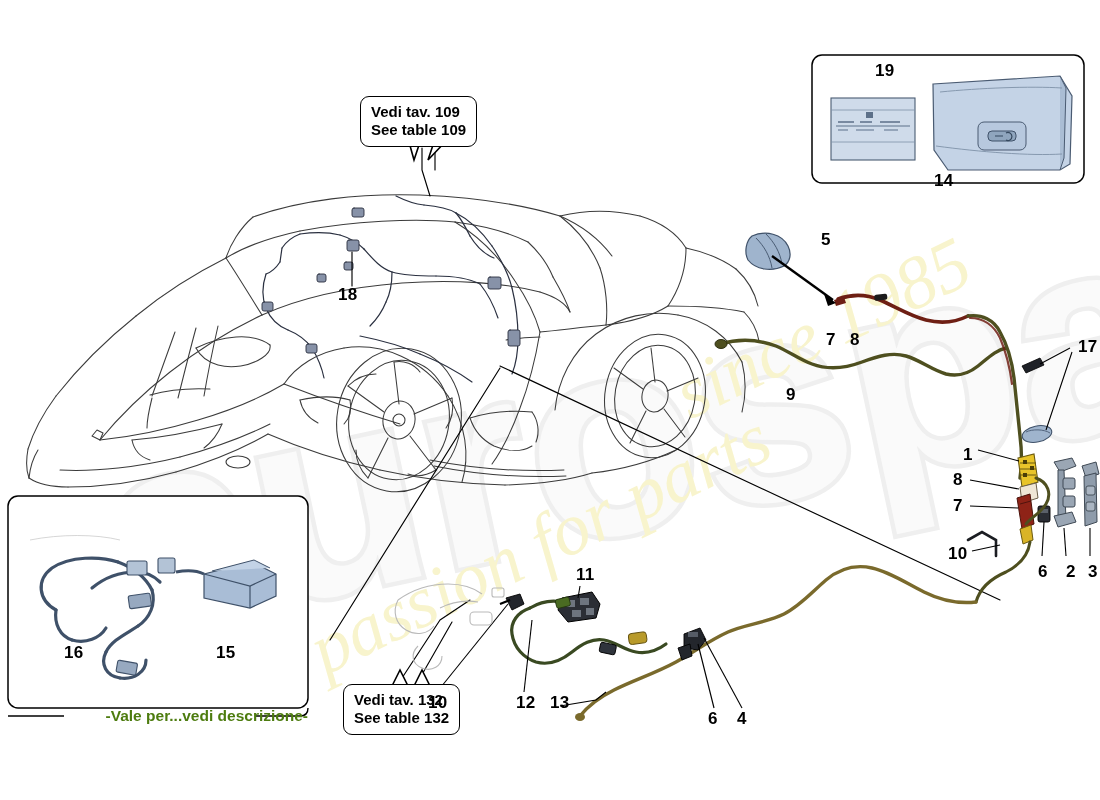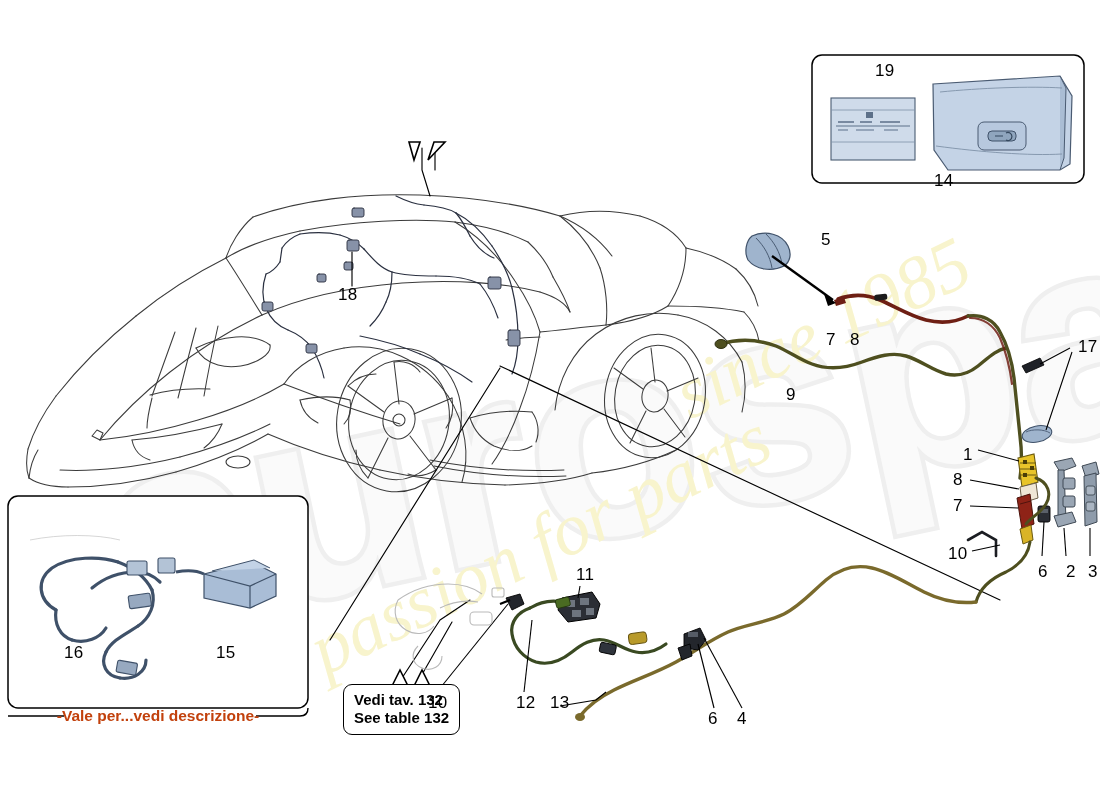--- a/index.html
+++ b/index.html
@@ -14,27 +14,27 @@
   .callout{
     position:absolute;border:1.6px solid #000;border-radius:9px;background:#fff;
     font-weight:bold;font-size:15px;line-height:1.22;color:#000;
     padding:6px 10px 6px 10px;text-align:left;white-space:nowrap;
     font-family:"Liberation Sans", sans-serif;
   }
   .callout div{pointer-events:none;}
 
   .notebox{
     position:absolute;font-weight:bold;font-size:15.5px;line-height:1.25;
-    color:#c2410c;text-align:center;white-space:nowrap;
+    color:#4d7c0f;text-align:right;white-space:nowrap;
     font-family:"Liberation Sans", sans-serif;
   }
 
   
   .num{
-    position:absolute;font-weight:normal;font-size:17px;color:#000;
+    position:absolute;font-weight:bold;font-size:17px;color:#000;
     font-family:"Liberation Sans", sans-serif;
     line-height:1;letter-spacing:0.2px;
   }
 
   .wm{pointer-events:none;}
 </style>
 </head>
 <body>
 
 <div id="stage">
@@ -500,20 +500,24 @@
       <path d="M392,686 L400,670 L408,686 Z"></path>
       <path d="M414,686 L422,670 L430,686 Z"></path>
     </g>
 
     <g fill="none" stroke="#000" stroke-width="1.4">
       <path d="M8,716 L64,716"></path>
       <path d="M256,716 L300,716 C305,716 308,713 308,708"></path>
     </g>
   </svg>
 
+  <div class="callout" style="left:360px;top:96px;">
+    <div>Vedi tav. 109</div>
+    <div>See table 109</div>
+  </div>
 
   <div class="callout" style="left:343px;top:684px;">
     <div>Vedi tav. 132</div>
     <div>See table 132</div>
   </div>
 
   <div class="notebox" style="left:8px;top:706px;width:300px;">
     <div>-Vale per...vedi descrizione-</div>
   </div>
 

